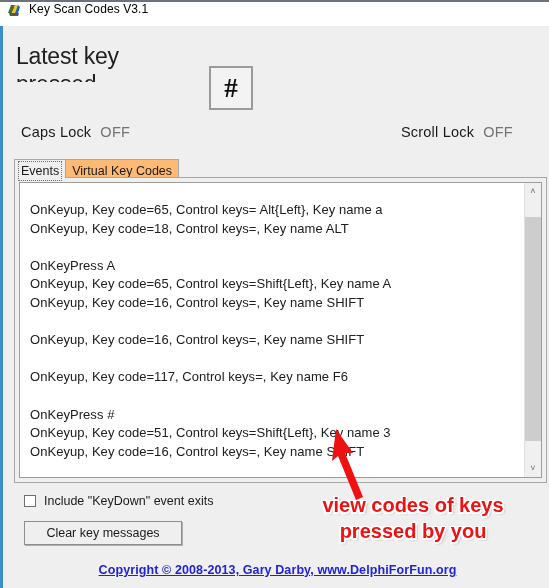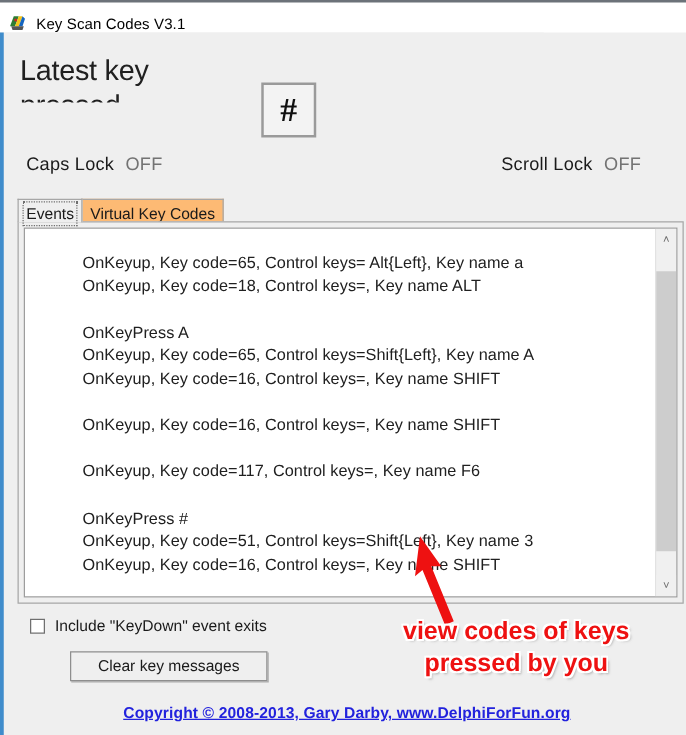--- a/index.html
+++ b/index.html
@@ -26,21 +26,21 @@
   
   #title-bar {
     position: absolute;
     left: 0; top: 0;
     width: 549px;
     height: 26px;
     background: #ffffff;
     border-top: 2px solid #6c7279;
     box-sizing: border-box;
     display: flex;
-    align-items: flex-end;
+    align-items: flex-start;
     padding-left: 6px;
   }
   #title-bar .tb-icon {
     width: 16px; height: 16px;
     margin-right: 7px;
     position: relative;
     flex: 0 0 auto;
   }
   #title-bar .tb-icon svg { display: block; }
   #title-bar .tb-text {
@@ -182,21 +182,21 @@
     position: absolute;
     left: 10px;
     top: 18px;
     right: 20px;
     font-size: 13px;
     color: #202020;
     line-height: 18.6px;
     white-space: pre;
     letter-spacing: 0.05px;
   }
-  #log-lines .log-line { height: 18.6px; margin-left: 36px; }
+  #log-lines .log-line { height: 18.6px; }
   #log-lines .log-line.blank { height: 18.6px; }
 
   
   #log-scrollbar {
     position: absolute;
     right: 0; top: 0;
     width: 17px;
     height: 100%;
     background: #f0f0f0;
     border-left: 1px solid #e2e2e2;
@@ -258,21 +258,20 @@
     height: 24px;
     background: #efefef;
     border: 1px solid #8e8e8e;
     box-sizing: border-box;
     font-family: "Liberation Sans", sans-serif;
     font-size: 12.5px;
     color: #1a1a1a;
     box-shadow: 1px 1px 0 rgba(90,90,90,0.45);
     cursor: default;
     padding: 0;
-    margin-left: 32px;
   }
 
   
   #annotation-arrow {
     position: absolute;
     left: 320px;
     top: 396px;
     width: 62px;
     height: 80px;
     pointer-events: none;

